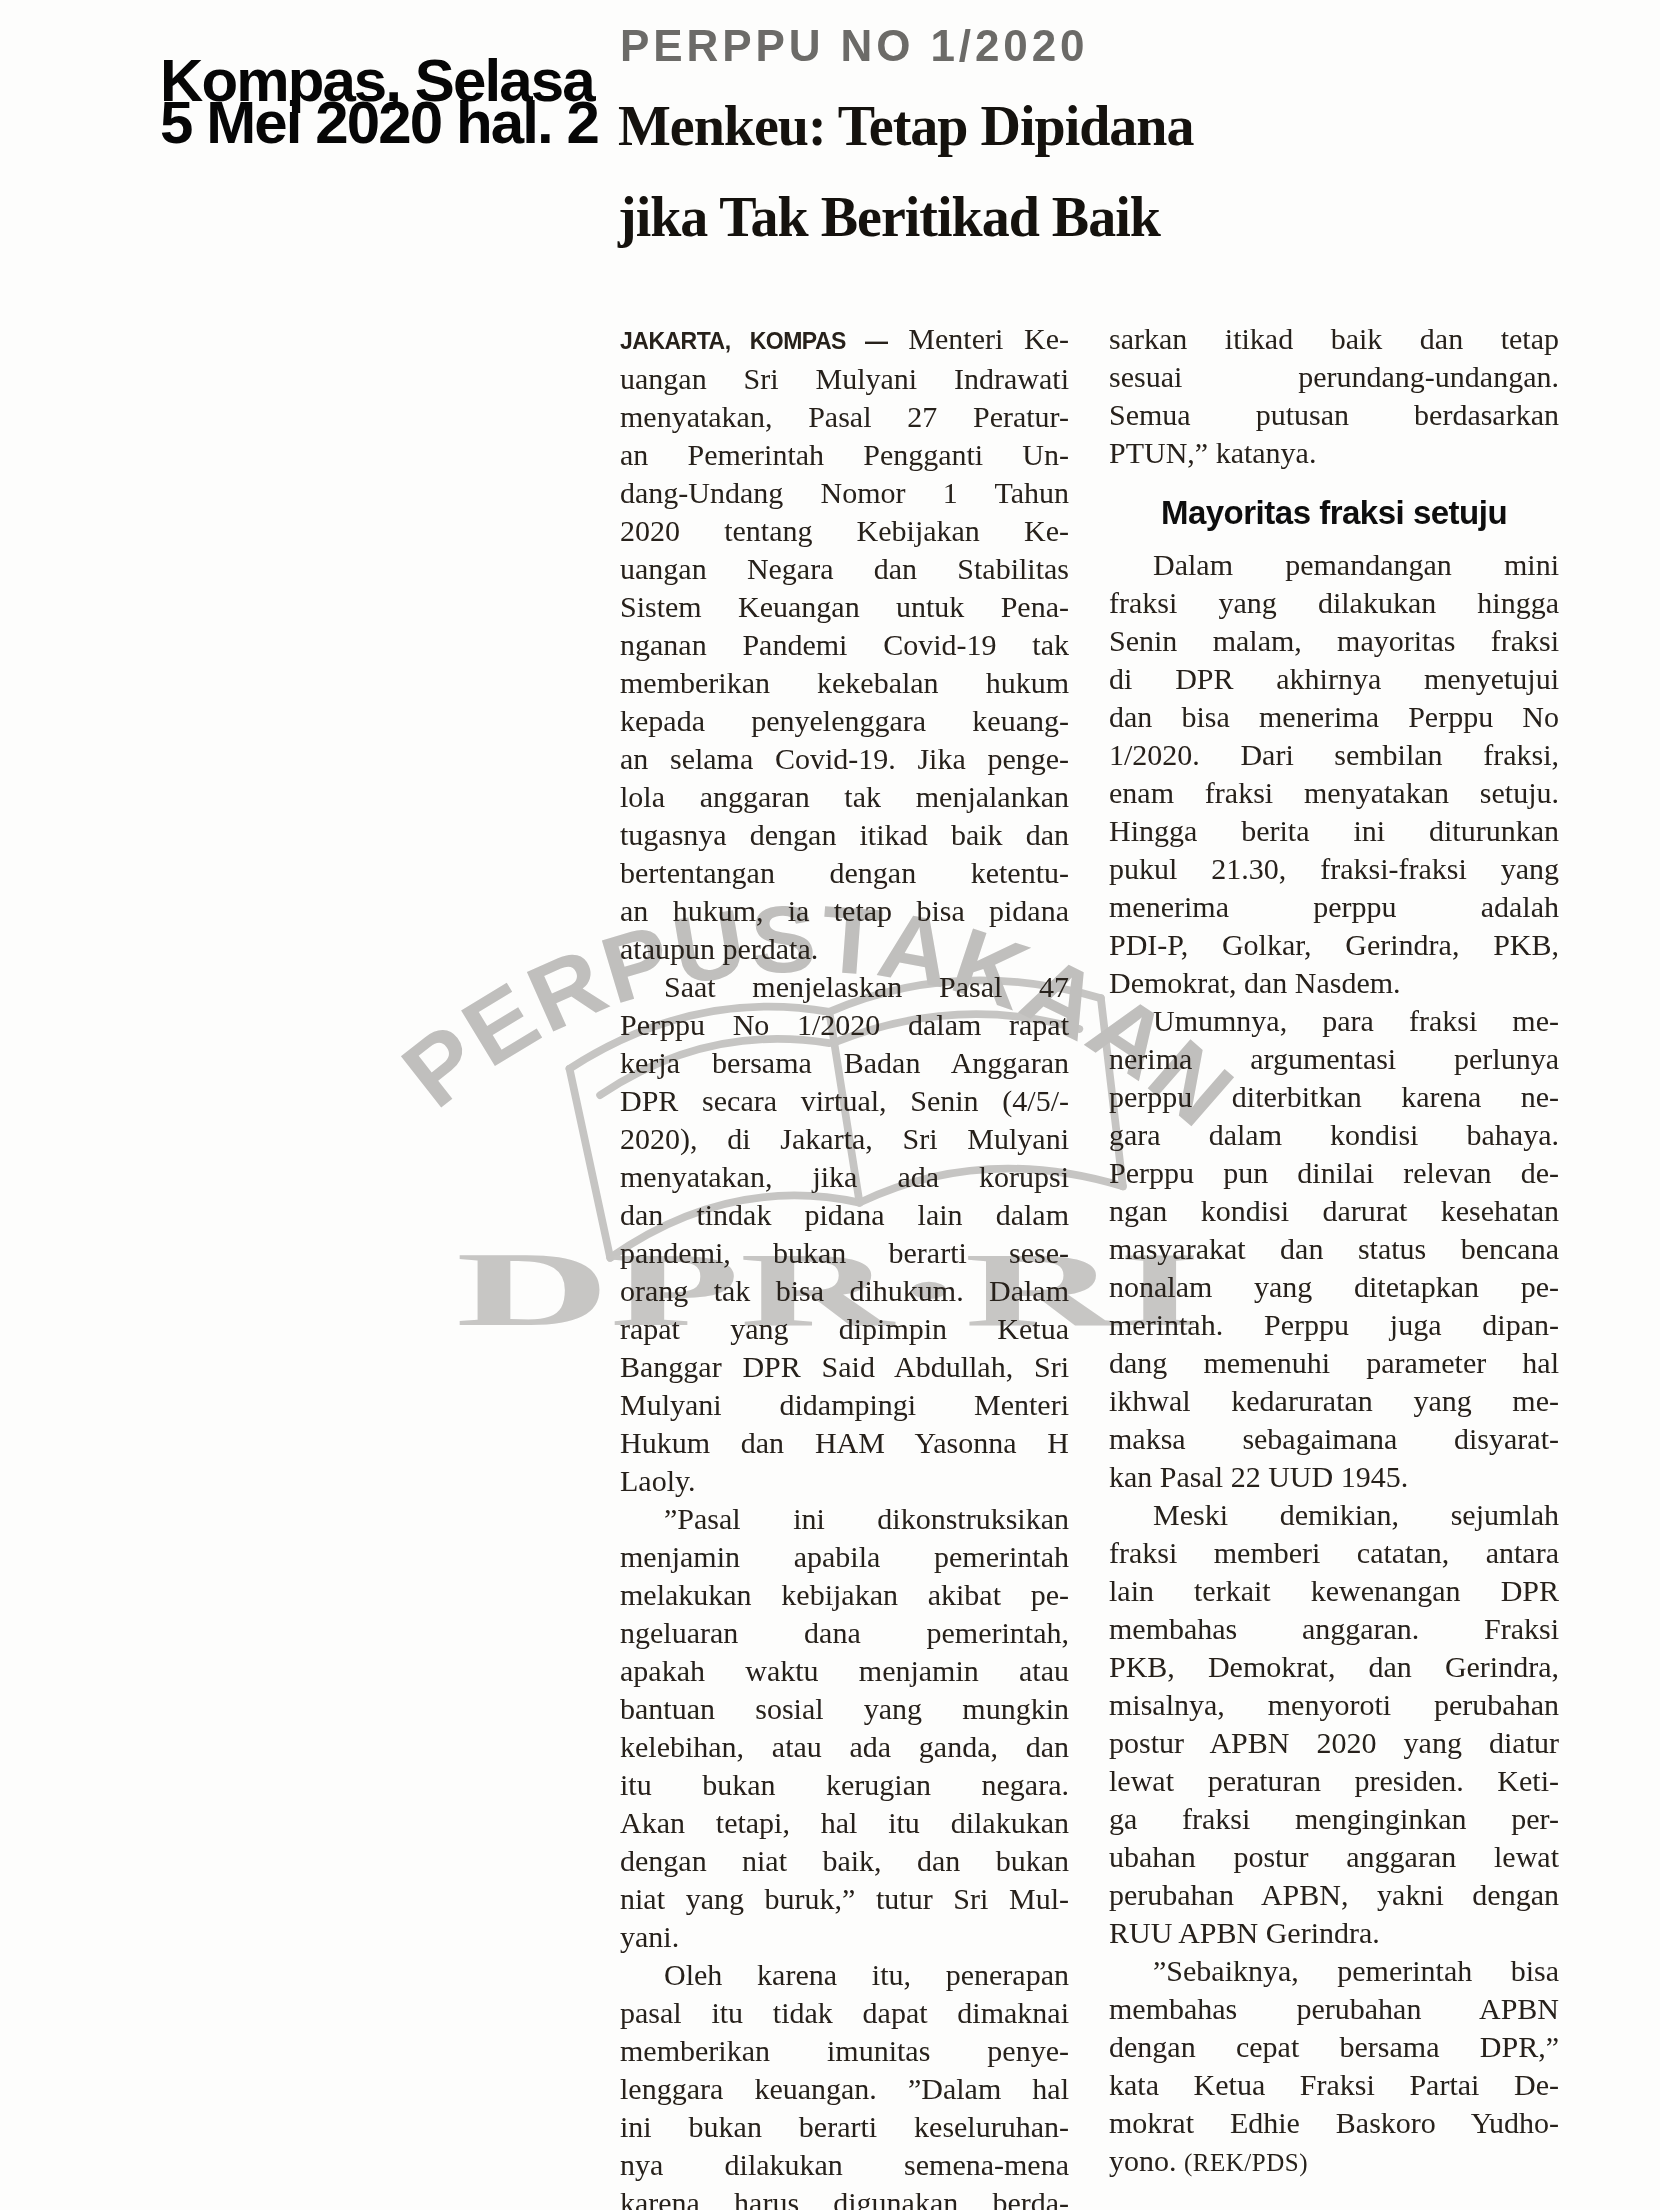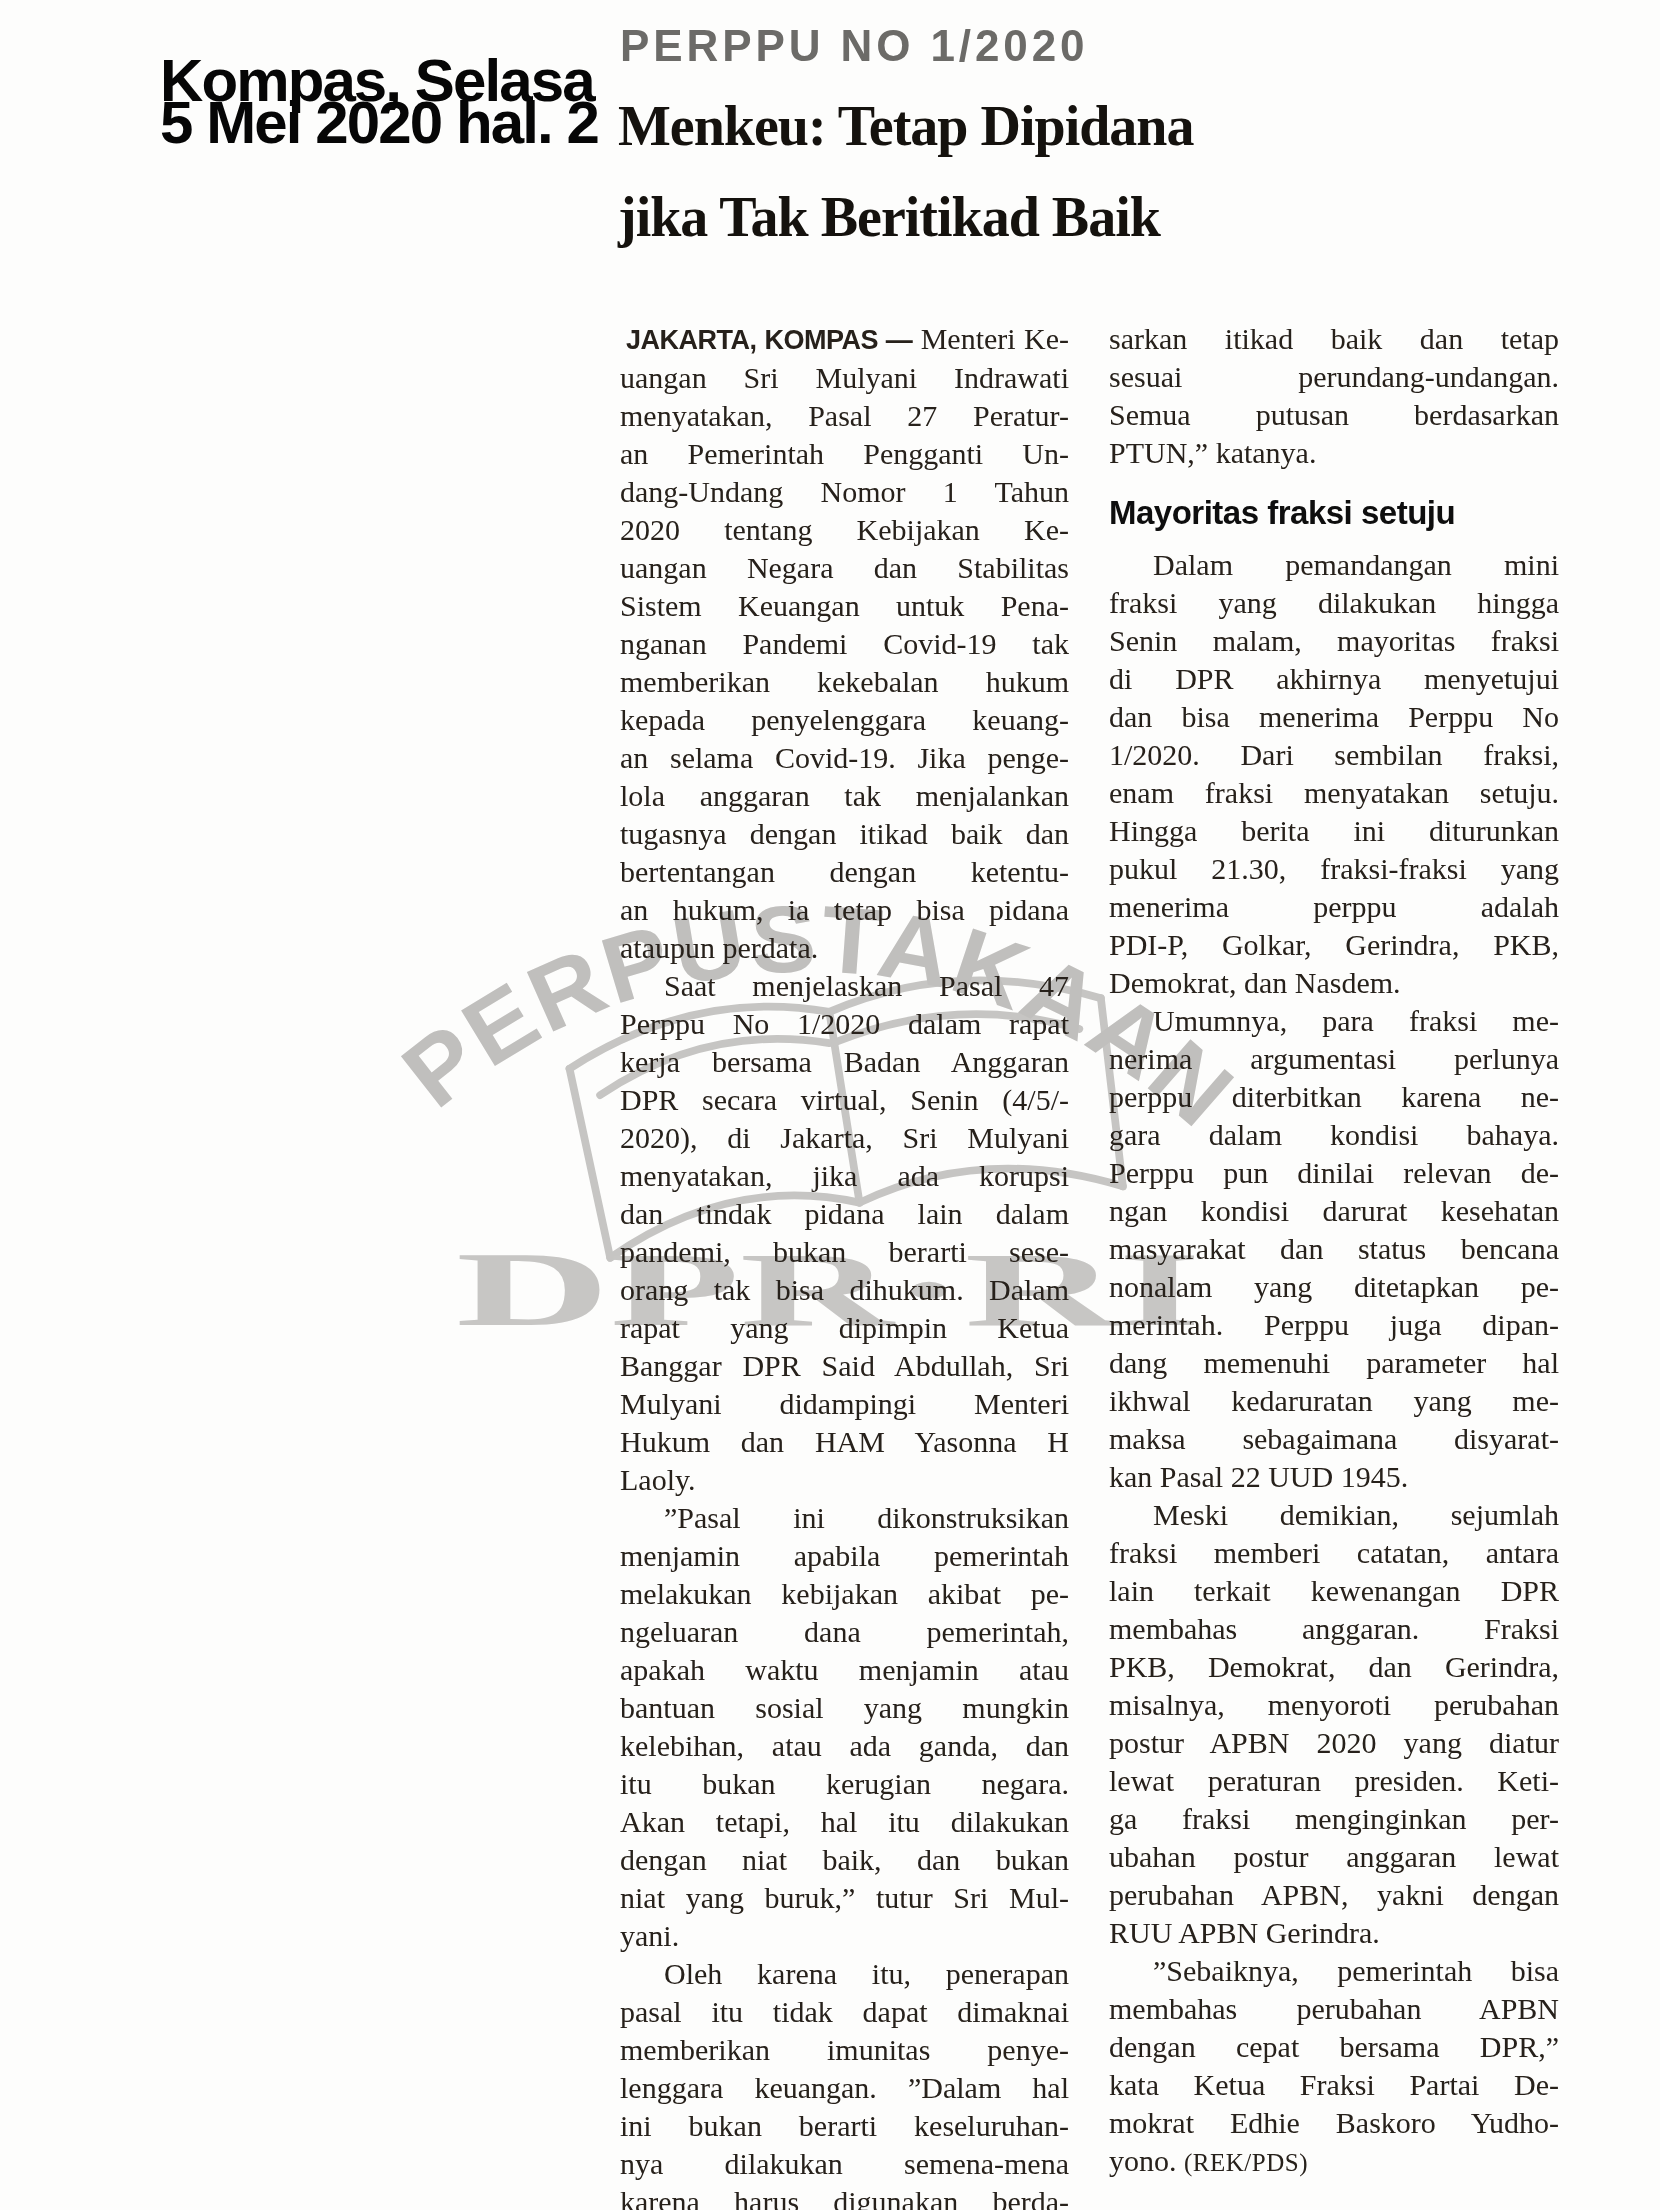--- a/index.html
+++ b/index.html
@@ -41,28 +41,28 @@
   .col-left{left:620px;}
   .col-right{left:1109px;width:450px;}
   .line{
     text-align:justify;text-align-last:justify;
     text-justify:inter-word;
   }
   .line.end{text-align-last:left;}
   .line.indent{text-indent:44px;}
   .lead{
     font-family:"Liberation Sans", sans-serif;
-    font-weight:bold;font-size:27px;letter-spacing:-0.5px;margin-left:6px;
+    font-weight:bold;font-size:23px;letter-spacing:-0.5px;
   }
   .subhead{
     font-family:"Liberation Sans", sans-serif;
     font-weight:bold;font-size:33px;line-height:41px;
     letter-spacing:-0.5px;color:#0e0e0e;
     margin-top:20px;margin-bottom:12.6px;
-    text-align:left;
+    text-align:center;
   }
   .credit{font-size:25px;letter-spacing:0.5px;}
   
   .watermark{position:absolute;left:0;top:0;z-index:0;}
   .col,.source-note,.kicker,.headline{z-index:1;}
   .wm-arc{
     font-family:"Liberation Sans", sans-serif;
     font-weight:bold;
   }
   .wm-big{

